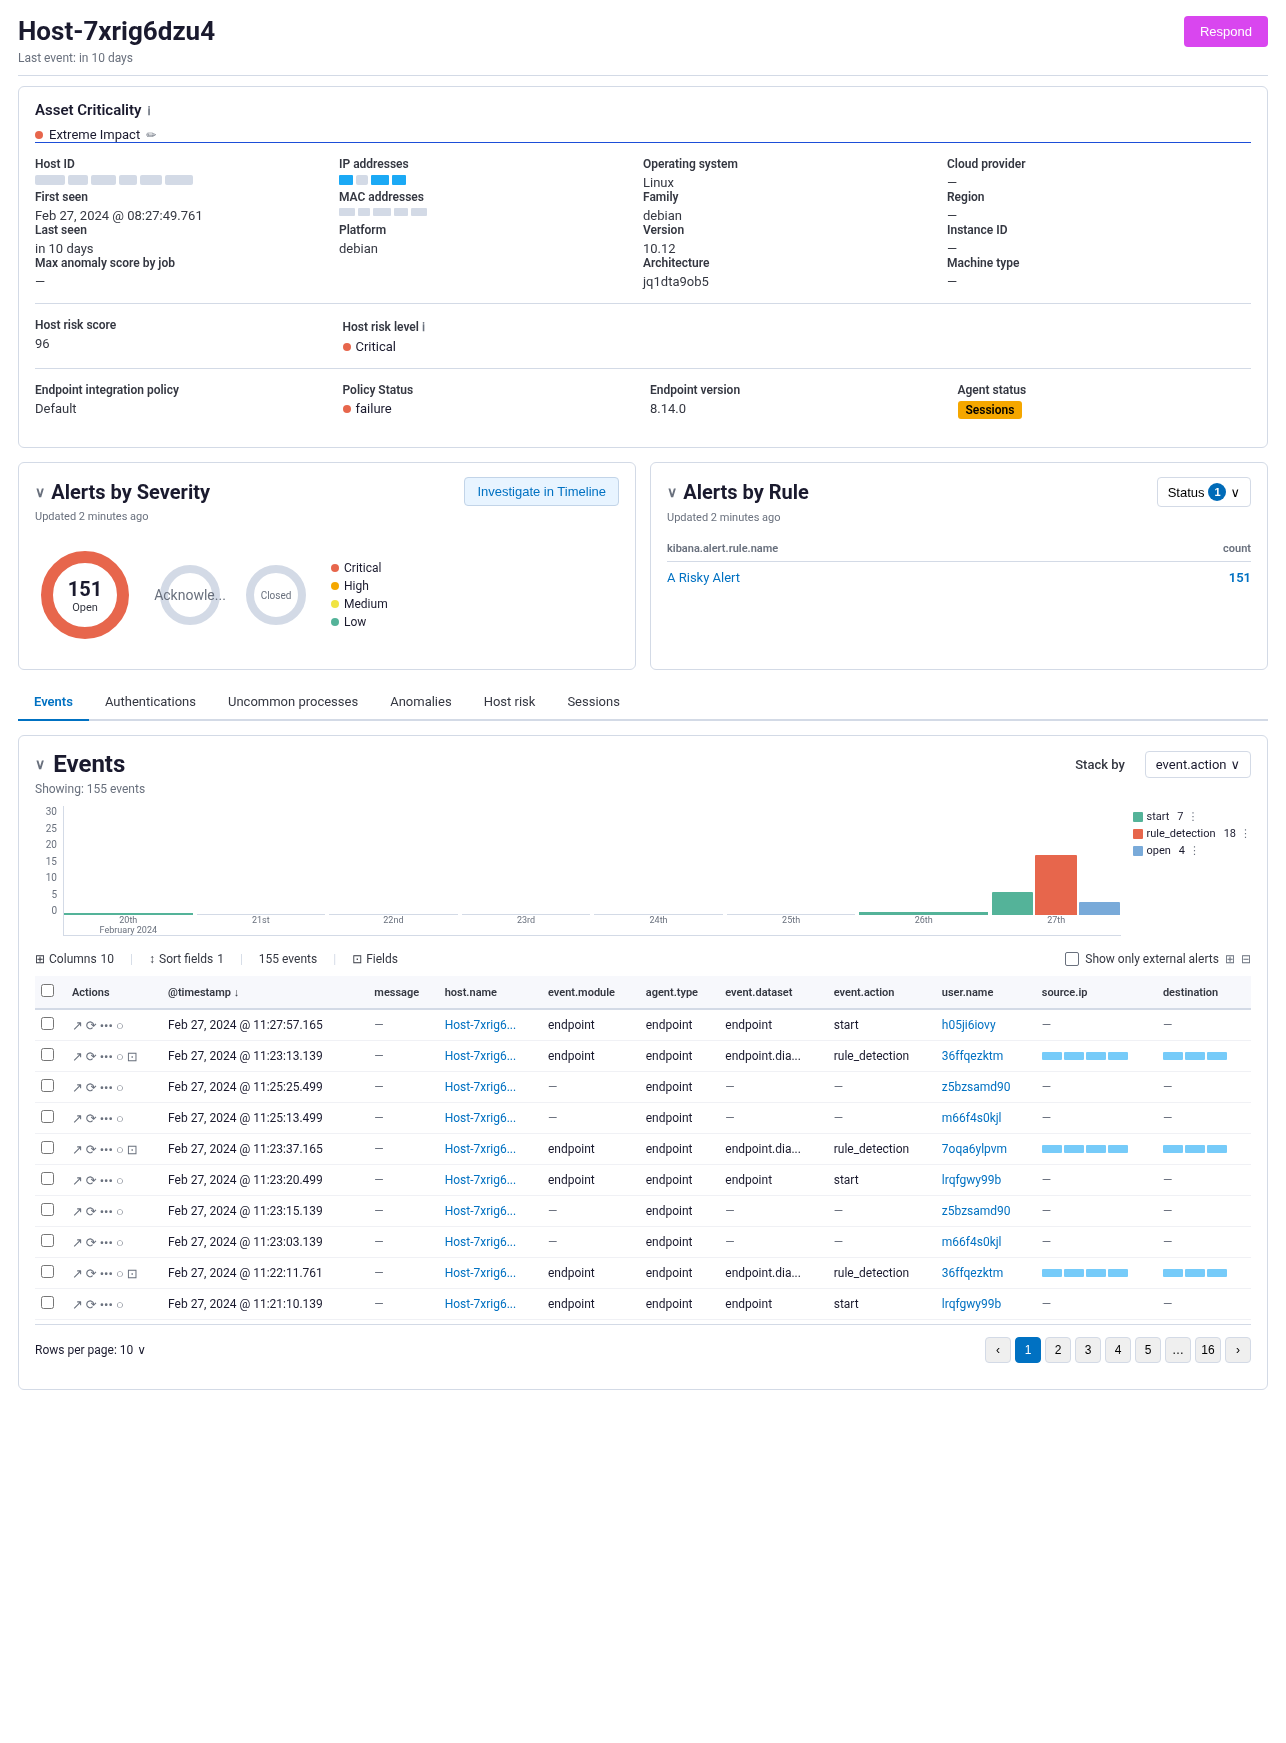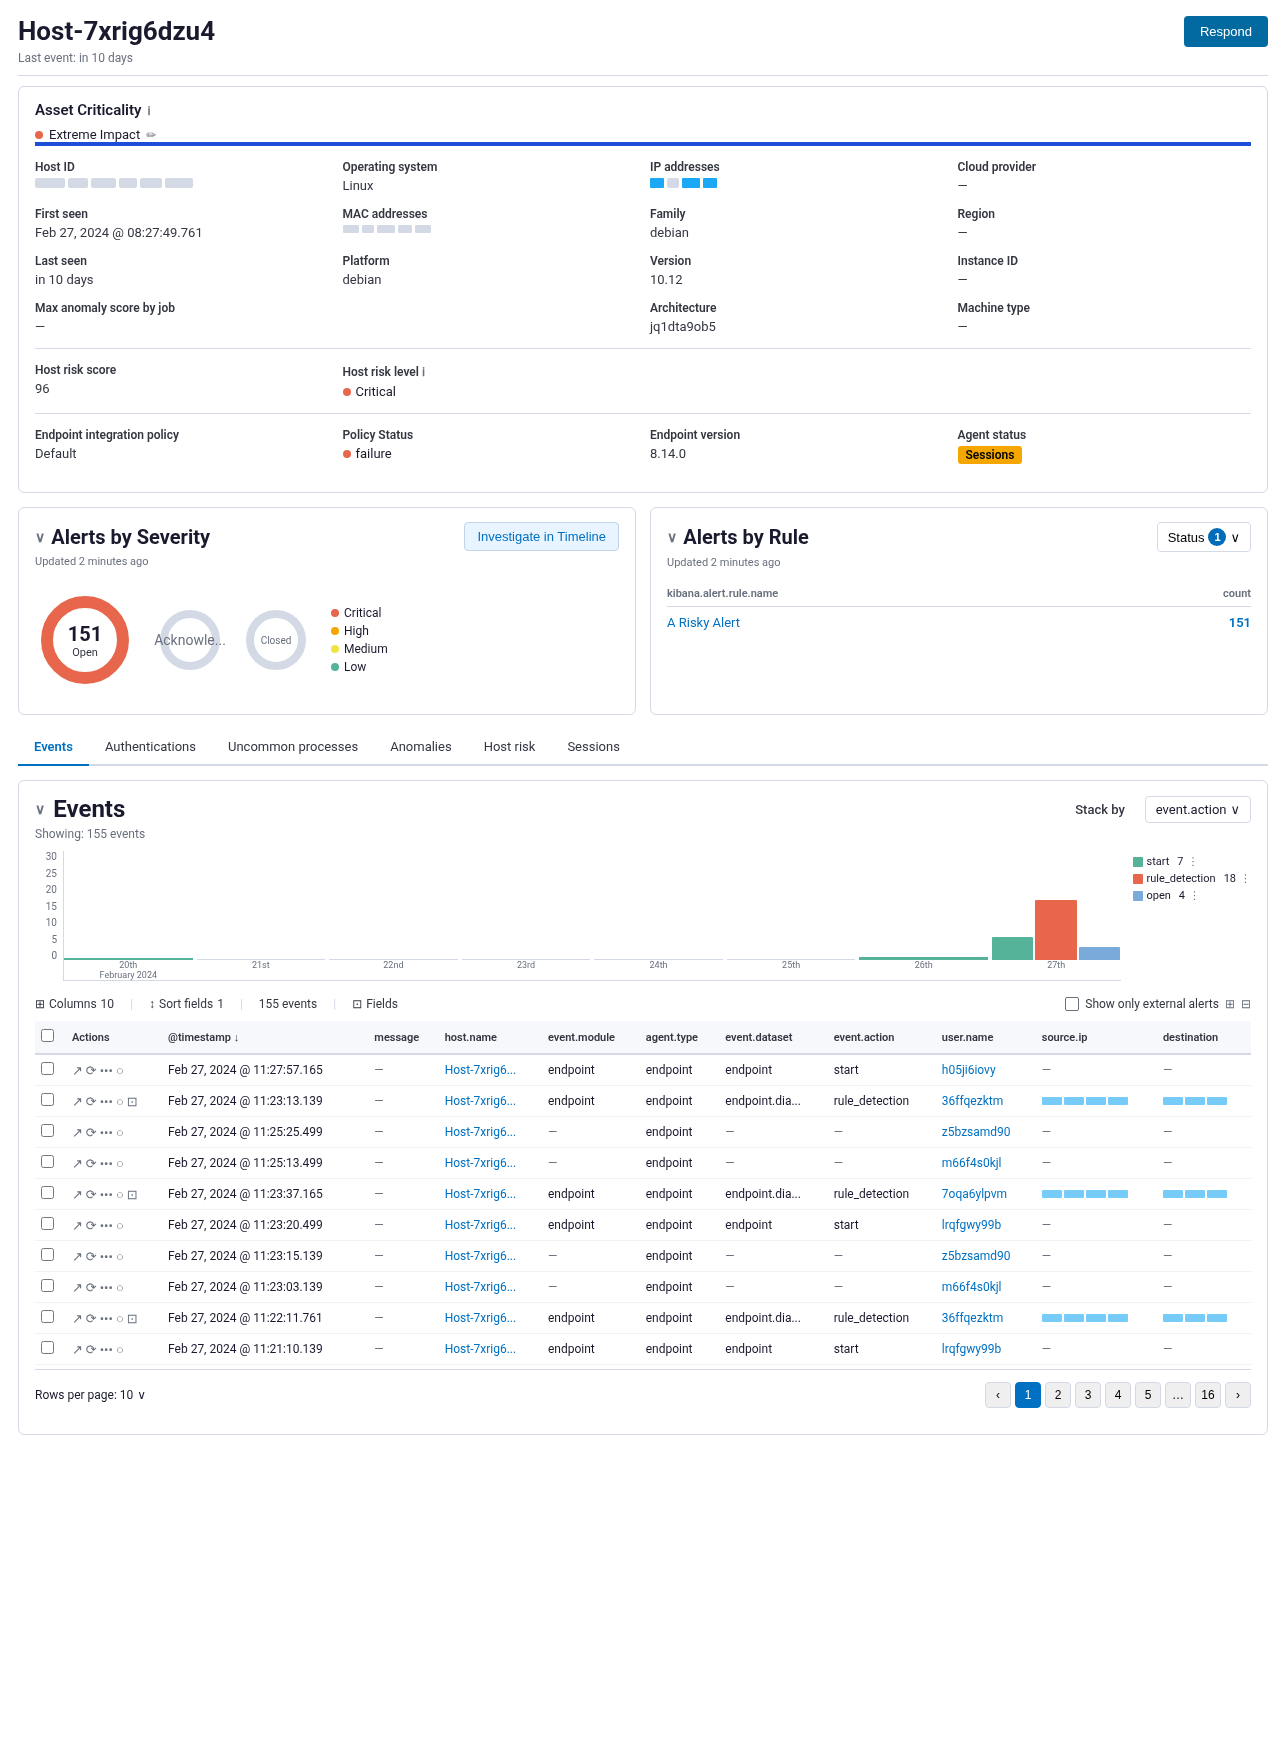--- a/index.html
+++ b/index.html
@@ -3,34 +3,34 @@
   <meta charset="utf-8">
   <style>
     * { box-sizing: border-box; margin: 0; padding: 0; }
     body { font-family: -apple-system, BlinkMacSystemFont, 'Segoe UI', Roboto, sans-serif; font-size: 13px; color: #1a1a2e; background: #fff; }
     
     .page { padding: 16px 18px; max-width: 1286px; }
     
     
     .header { display: flex; justify-content: space-between; align-items: flex-start; margin-bottom: 4px; }
     .last-event { font-size: 12px; color: #69707d; margin-bottom: 8px; }
-    .respond-btn { background: #0369a1; color: #fff; border: none; padding: 8px 16px; border-radius: 4px; cursor: pointer; font-size: 13px; font-weight: 500; }
+    .respond-btn { background: #d946ef; color: #fff; border: none; padding: 8px 16px; border-radius: 4px; cursor: pointer; font-size: 13px; font-weight: 500; }
     
     .divider { border: none; border-top: 1px solid #d3dae6; margin: 10px 0; }
     
     
     .section-card { border: 1px solid #d3dae6; border-radius: 6px; padding: 14px 16px; margin-bottom: 14px; }
     .asset-criticality-title { font-size: 15px; font-weight: 600; display: flex; align-items: center; gap: 6px; margin-bottom: 8px; }
     .info-icon { color: #69707d; font-size: 12px; cursor: pointer; }
     .criticality-badge { display: flex; align-items: center; gap: 6px; }
     .dot-red { width: 8px; height: 8px; border-radius: 50%; background: #e7664c; display: inline-block; }
     .edit-icon { color: #69707d; cursor: pointer; font-size: 12px; }
     
     
-    .info-grid { display: grid; grid-template-columns: repeat(4, 1fr); gap: 14px; padding: 14px 0; border-top: 4px solid #1d4ed8; }
+    .info-grid { display: grid; grid-template-columns: repeat(4, 1fr); gap: 0; padding: 14px 0; border-top: 1px solid #1d4ed8; }
     .info-item label { font-size: 12px; color: #343741; font-weight: 600; display: block; margin-bottom: 4px; }
     .info-item .value { font-size: 13px; color: #343741; }
     .placeholder-bar { background: #d3dae6; height: 10px; border-radius: 2px; display: inline-block; }
     .ip-bars { display: flex; gap: 3px; align-items: center; }
     .ip-bar-blue { background: #1ba9f5; height: 10px; width: 14px; border-radius: 1px; display: inline-block; }
     .mac-bars { display: flex; gap: 3px; align-items: center; }
     .mac-bar { background: #d3dae6; height: 8px; border-radius: 1px; display: inline-block; }
     
     
     .risk-grid { display: grid; grid-template-columns: repeat(4, 1fr); gap: 14px; padding: 14px 0; border-top: 1px solid #d3dae6; }
@@ -138,31 +138,31 @@
             <span class="placeholder-bar" style="width:30px;"></span>
             <span class="placeholder-bar" style="width:20px;"></span>
             <span class="placeholder-bar" style="width:25px;"></span>
             <span class="placeholder-bar" style="width:18px;"></span>
             <span class="placeholder-bar" style="width:22px;"></span>
             <span class="placeholder-bar" style="width:28px;"></span>
           </div>
         </div>
       </div>
       <div class="info-item">
-        <label>Operating system</label>
-        <span class="value">Linux</span>
-      </div>
-      <div class="info-item">
         <label>IP addresses</label>
         <div class="ip-bars">
           <span class="ip-bar-blue"></span>
           <span class="placeholder-bar" style="width:12px;"></span>
           <span class="ip-bar-blue" style="width:18px;"></span>
           <span class="ip-bar-blue" style="width:14px;"></span>
         </div>
+      </div>
+      <div class="info-item">
+        <label>Operating system</label>
+        <span class="value">Linux</span>
       </div>
       <div class="info-item">
         <label>Cloud provider</label>
         <span class="value">—</span>
       </div>
 
       <div class="info-item">
         <label>First seen</label>
         <span class="value">Feb 27, 2024 @ 08:27:49.761</span>
       </div>

